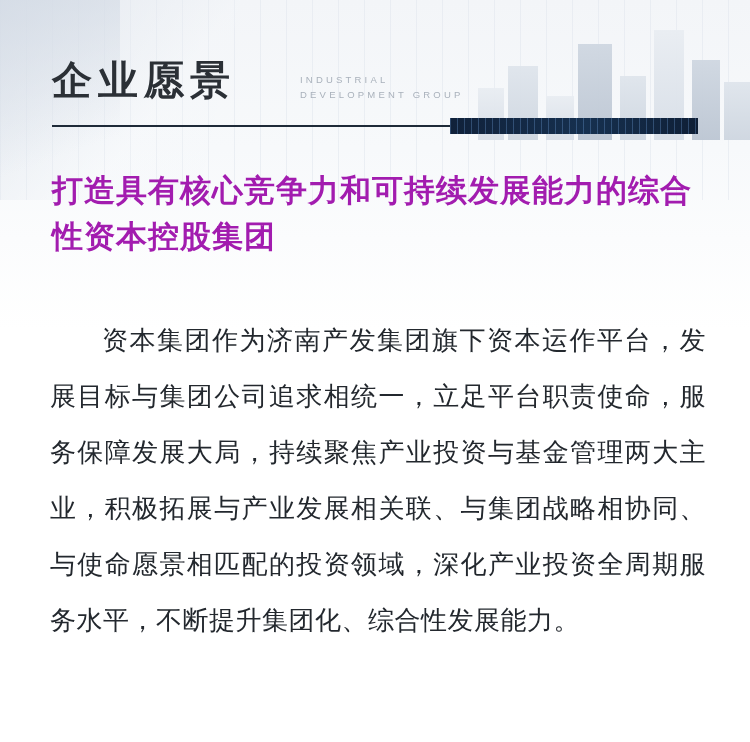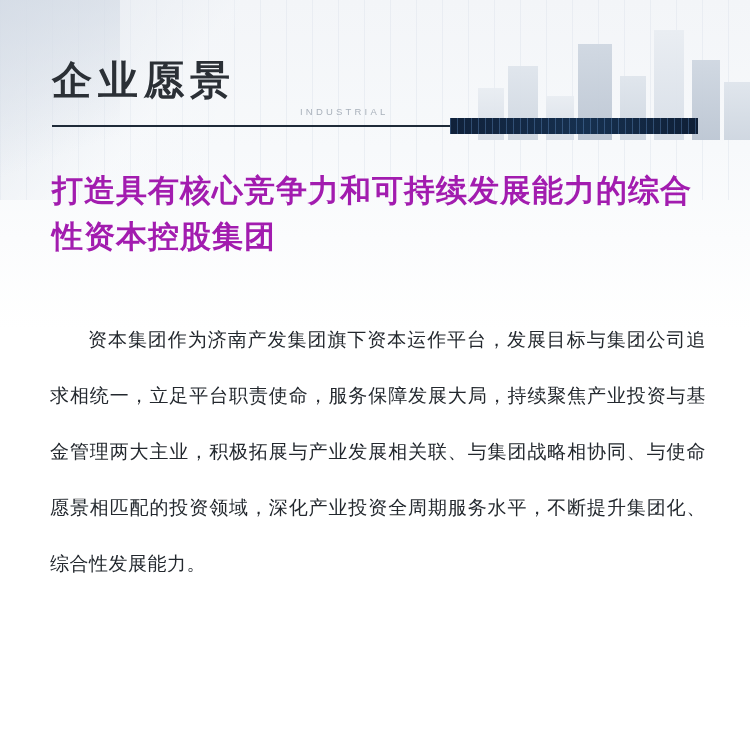--- a/index.html
+++ b/index.html
@@ -114,21 +114,20 @@
   .title-en {
     position: absolute;
     left: 248px;
     top: 16px;
     font-size: 9.5px;
     line-height: 15px;
     letter-spacing: 3.2px;
     color: #a9b1bb;
     font-weight: 400;
     white-space: nowrap;
-    margin-top: 32px;
   }
   .rule {
     position: absolute;
     left: 0;
     top: 69px;
     width: 646px;
     height: 2px;
     background: #1e2a38;
   }
   .rule-accent {
@@ -166,21 +165,21 @@
     letter-spacing: 1px;
     color: #a21caf;
   }
 
   
   .body-text {
     position: absolute;
     left: 50px;
     top: 312px;
     width: 656px;
-    font-size: 19px;
+    font-size: 26px;
     line-height: 56px;
     color: #23282e;
     text-align: justify;
     text-indent: 2em;
     letter-spacing: .5px;
   }
 </style>
 </head>
 <body>
 
@@ -201,20 +200,21 @@
       <div class="bldg l" style="right:66px; width:30px; height:110px;"></div>
       <div class="bldg d" style="right:30px; width:28px; height:80px;"></div>
       <div class="bldg" style="right:0px; width:26px; height:58px;"></div>
     </div>
   </div>
 
   <div class="header">
     <div class="title-cn">企业愿景</div>
     <div class="title-en">
       <div>INDUSTRIAL</div>
+      <div>DEVELOPMENT GROUP</div>
     </div>
     <div class="rule"></div>
     <div class="rule-accent"></div>
   </div>
 
   <div class="headline">打造具有核心竞争力和可持续发展能力的综合性资本控股集团</div>
 
   <div class="body-text">资本集团作为济南产发集团旗下资本运作平台，发展目标与集团公司追求相统一，立足平台职责使命，服务保障发展大局，持续聚焦产业投资与基金管理两大主业，积极拓展与产业发展相关联、与集团战略相协同、与使命愿景相匹配的投资领域，深化产业投资全周期服务水平，不断提升集团化、综合性发展能力。</div>
 
 </div>

